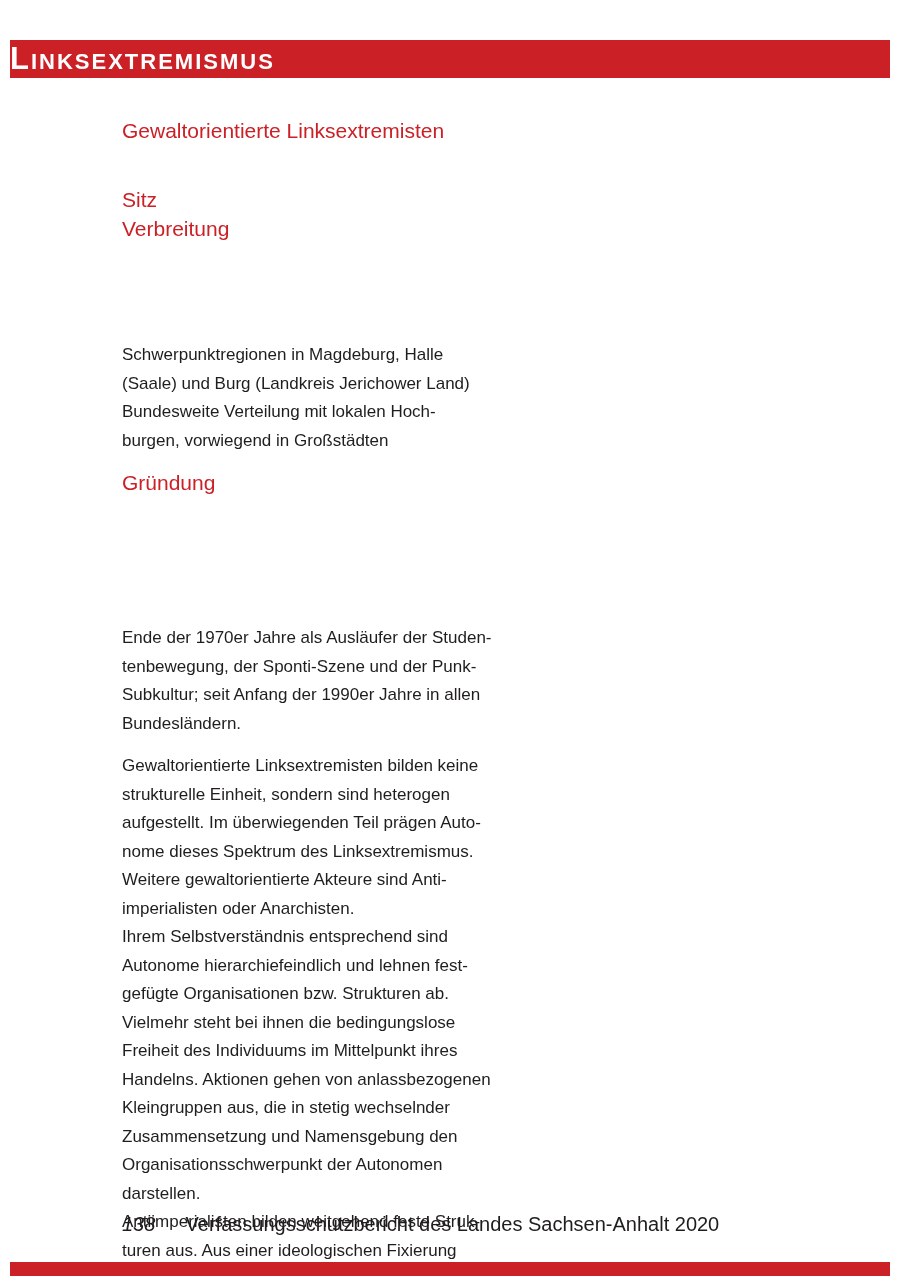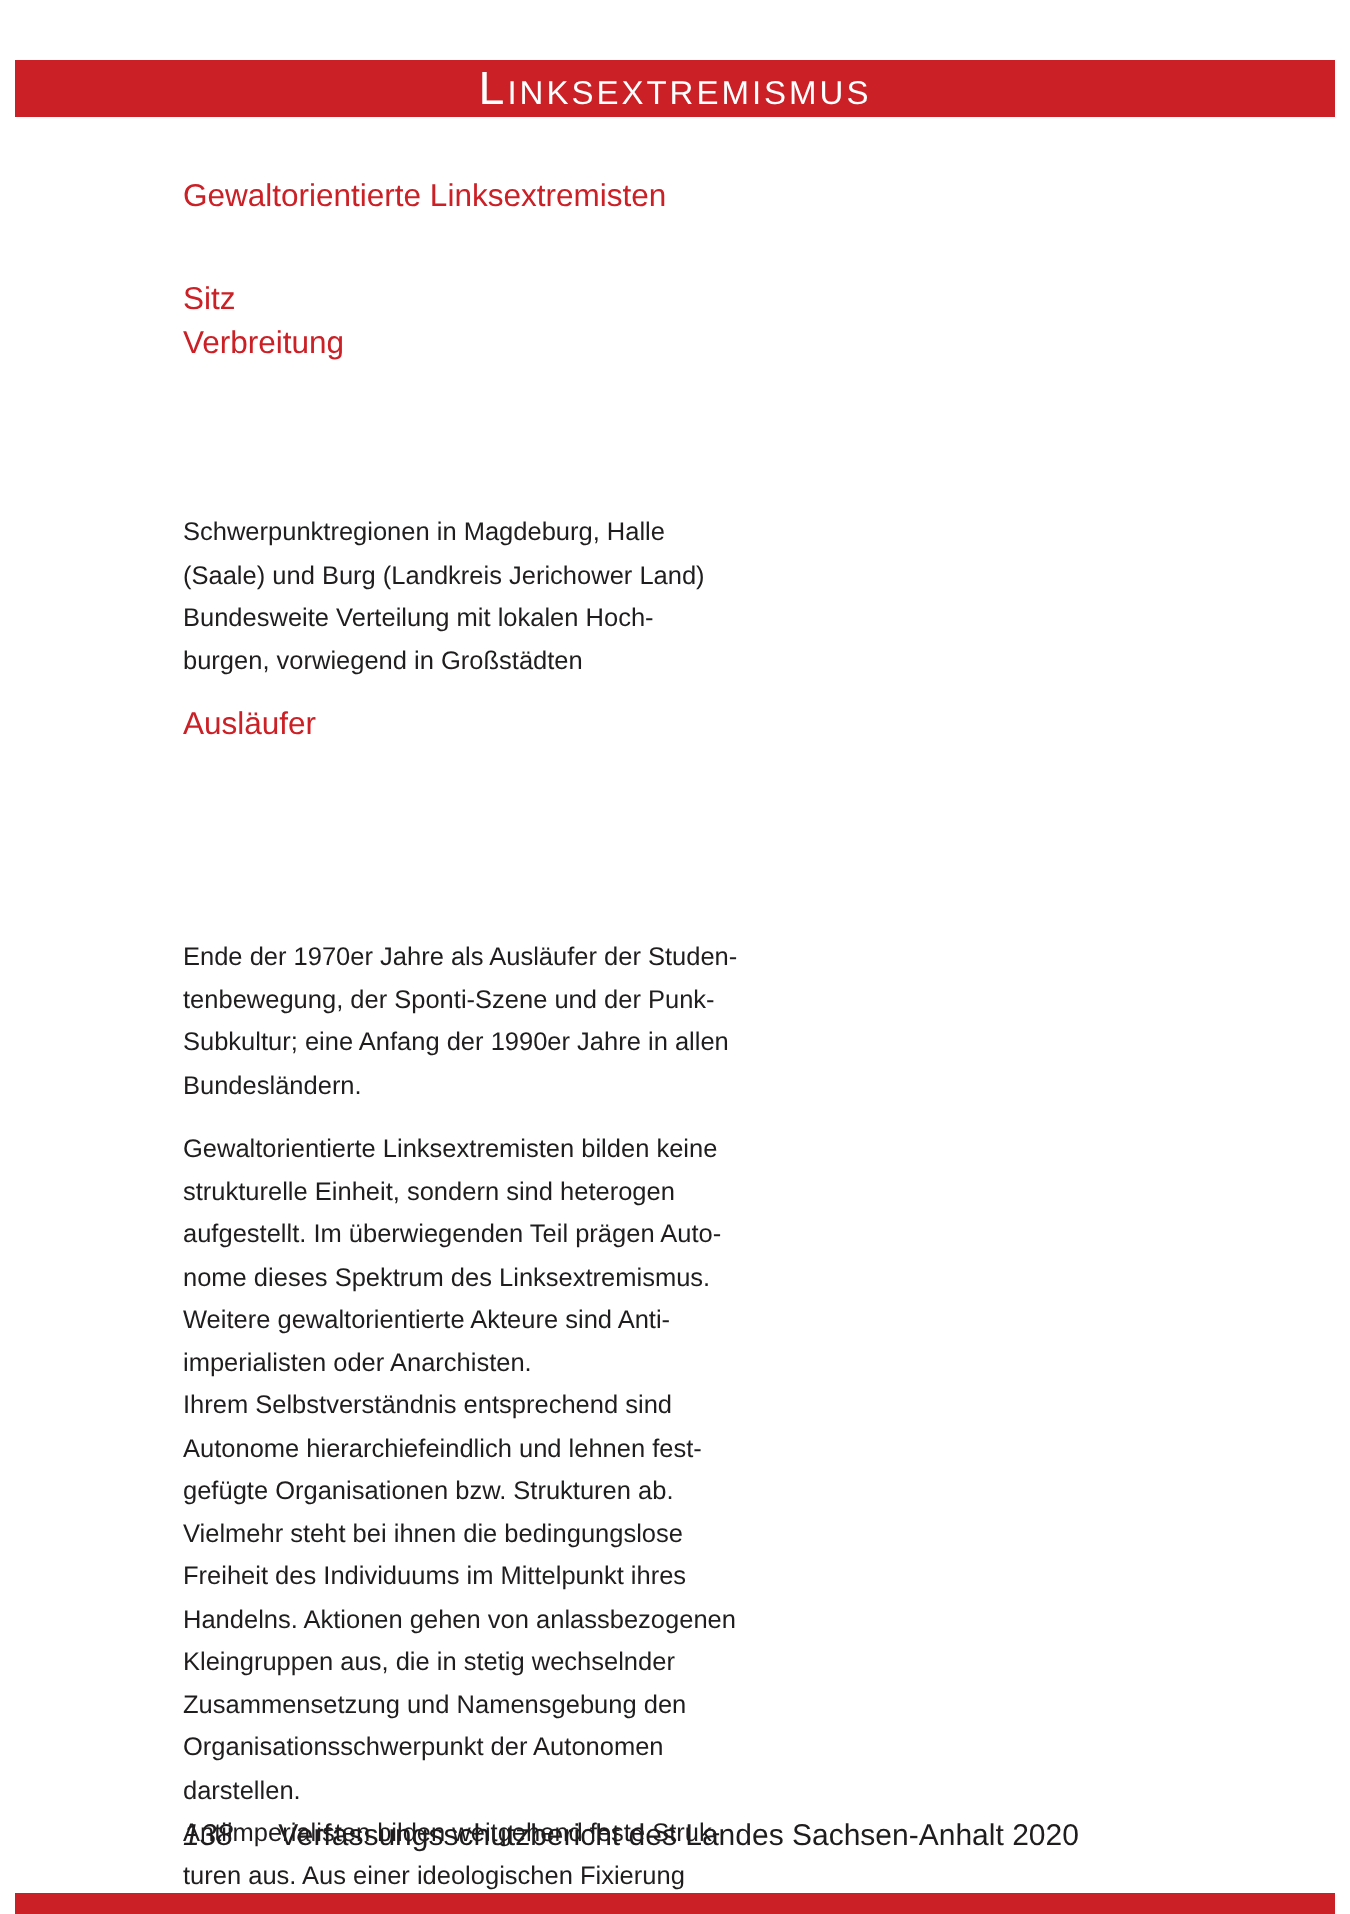--- a/index.html
+++ b/index.html
@@ -19,21 +19,21 @@
     background: #ffffff;
     overflow: hidden;
   }
   .banner {
     position: absolute;
     top: 40px;
     left: 10px;
     right: 10px;
     height: 38px;
     background: var(--accent);
-    text-align: center;
+    font-weight: bold;
   }
   .banner-text {
     display: inline-block;
     color: #ffffff;
     font-variant: small-caps;
     font-size: 31px;
     line-height: 37px;
     letter-spacing: 2px;
   }
   .content {
@@ -111,24 +111,24 @@
     <div class="row">
       <div class="row-label">Sitz
 Verbreitung</div>
       <div class="row-text">Schwerpunktregionen in Magdeburg, Halle
 (Saale) und Burg (Landkreis Jerichower Land)
 Bundesweite Verteilung mit lokalen Hoch-
 burgen, vorwiegend in Großstädten</div>
     </div>
 
     <div class="row">
-      <div class="row-label">Ausläufer</div>
+      <div class="row-label">Gründung</div>
       <div class="row-text">Ende der 1970er Jahre als Ausläufer der Studen-
 tenbewegung, der Sponti-Szene und der Punk-
-Subkultur; eine Anfang der 1990er Jahre in allen
+Subkultur; seit Anfang der 1990er Jahre in allen
 Bundesländern.</div>
     </div>
 
     <div class="row">
       <div class="row-text">Gewaltorientierte Linksextremisten bilden keine
 strukturelle Einheit, sondern sind heterogen
 aufgestellt. Im überwiegenden Teil prägen Auto-
 nome dieses Spektrum des Linksextremismus.
 Weitere gewaltorientierte Akteure sind Anti-
 imperialisten oder Anarchisten.

